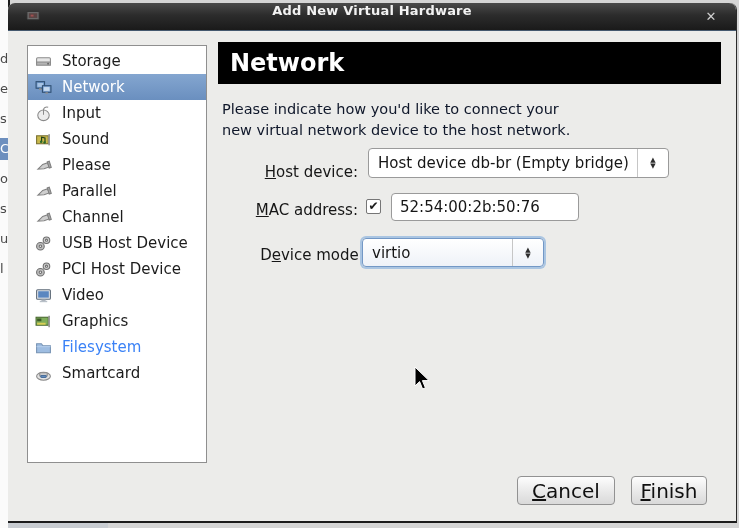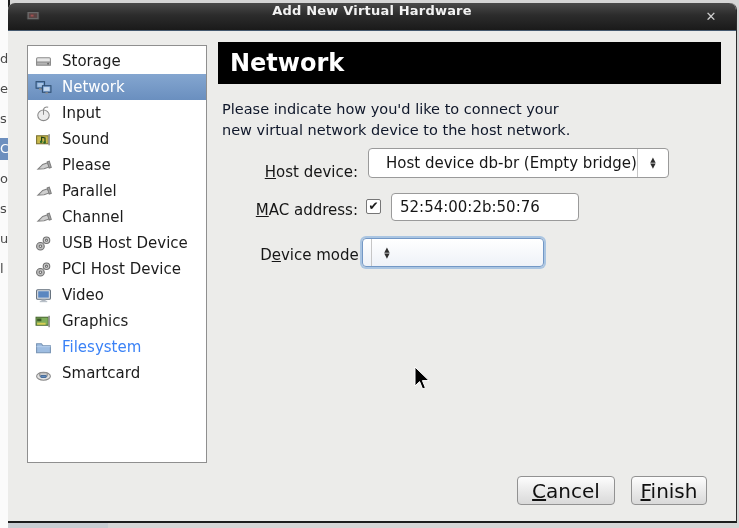--- a/index.html
+++ b/index.html
@@ -64,21 +64,21 @@
   .frm-lbl{
     position:absolute;font-size:15px;color:#161616;width:136px;text-align:right;white-space:nowrap;
   }
   .mn{text-decoration:underline;}
   .lbl-host{left:214px;top:140px;margin-top:20px;}
   .lbl-mac{left:214px;top:198px;}
   .lbl-model{left:224px;top:243px;}
   .combo{
     position:absolute;box-sizing:border-box;height:30px;
     background:#ffffff;border:1px solid #9a9a9a;border-radius:4px;
-    display:flex;align-items:center;font-size:15px;color:#161616;padding-left:8px;
+    display:flex;align-items:center;font-size:15px;color:#161616;
   }
   .combo-host{left:360px;top:145px;width:301px;}
   .combo-model{
     left:354px;top:235px;width:182px;height:29px;
     border-color:#7398c6;box-shadow:0 0 0 2px #aac5e2;
     background:linear-gradient(#ffffff,#eef2f8);
   }
   .combo .val{flex:1;padding-left:9px;white-space:nowrap;overflow:hidden;}
   .combo .spin{
     width:30px;align-self:stretch;border-left:1px solid #c6c6c6;
@@ -298,20 +298,21 @@
       <span class="a">▼</span>
     </span>
   </div>
 
   <div class="frm-lbl lbl-mac"><span class="mn">M</span><span>AC address:</span></div>
   <div class="checkbox"><span id="mac-check">✔</span></div>
   <input class="mac-entry" value="52:54:00:2b:50:76" style="">
 
   <div class="frm-lbl lbl-model"><span>D</span><span class="mn">e</span><span>vice model:</span></div>
   <div class="combo combo-model">
+    <span class="val">virtio</span>
     <span class="spin">
       <span class="a">▲</span>
       <span class="a">▼</span>
     </span>
   </div>
 
   <div class="btn btn-cancel">
       <span><span class="mn">C</span><span>ancel</span></span>
     </div>
   <div class="btn btn-finish">

